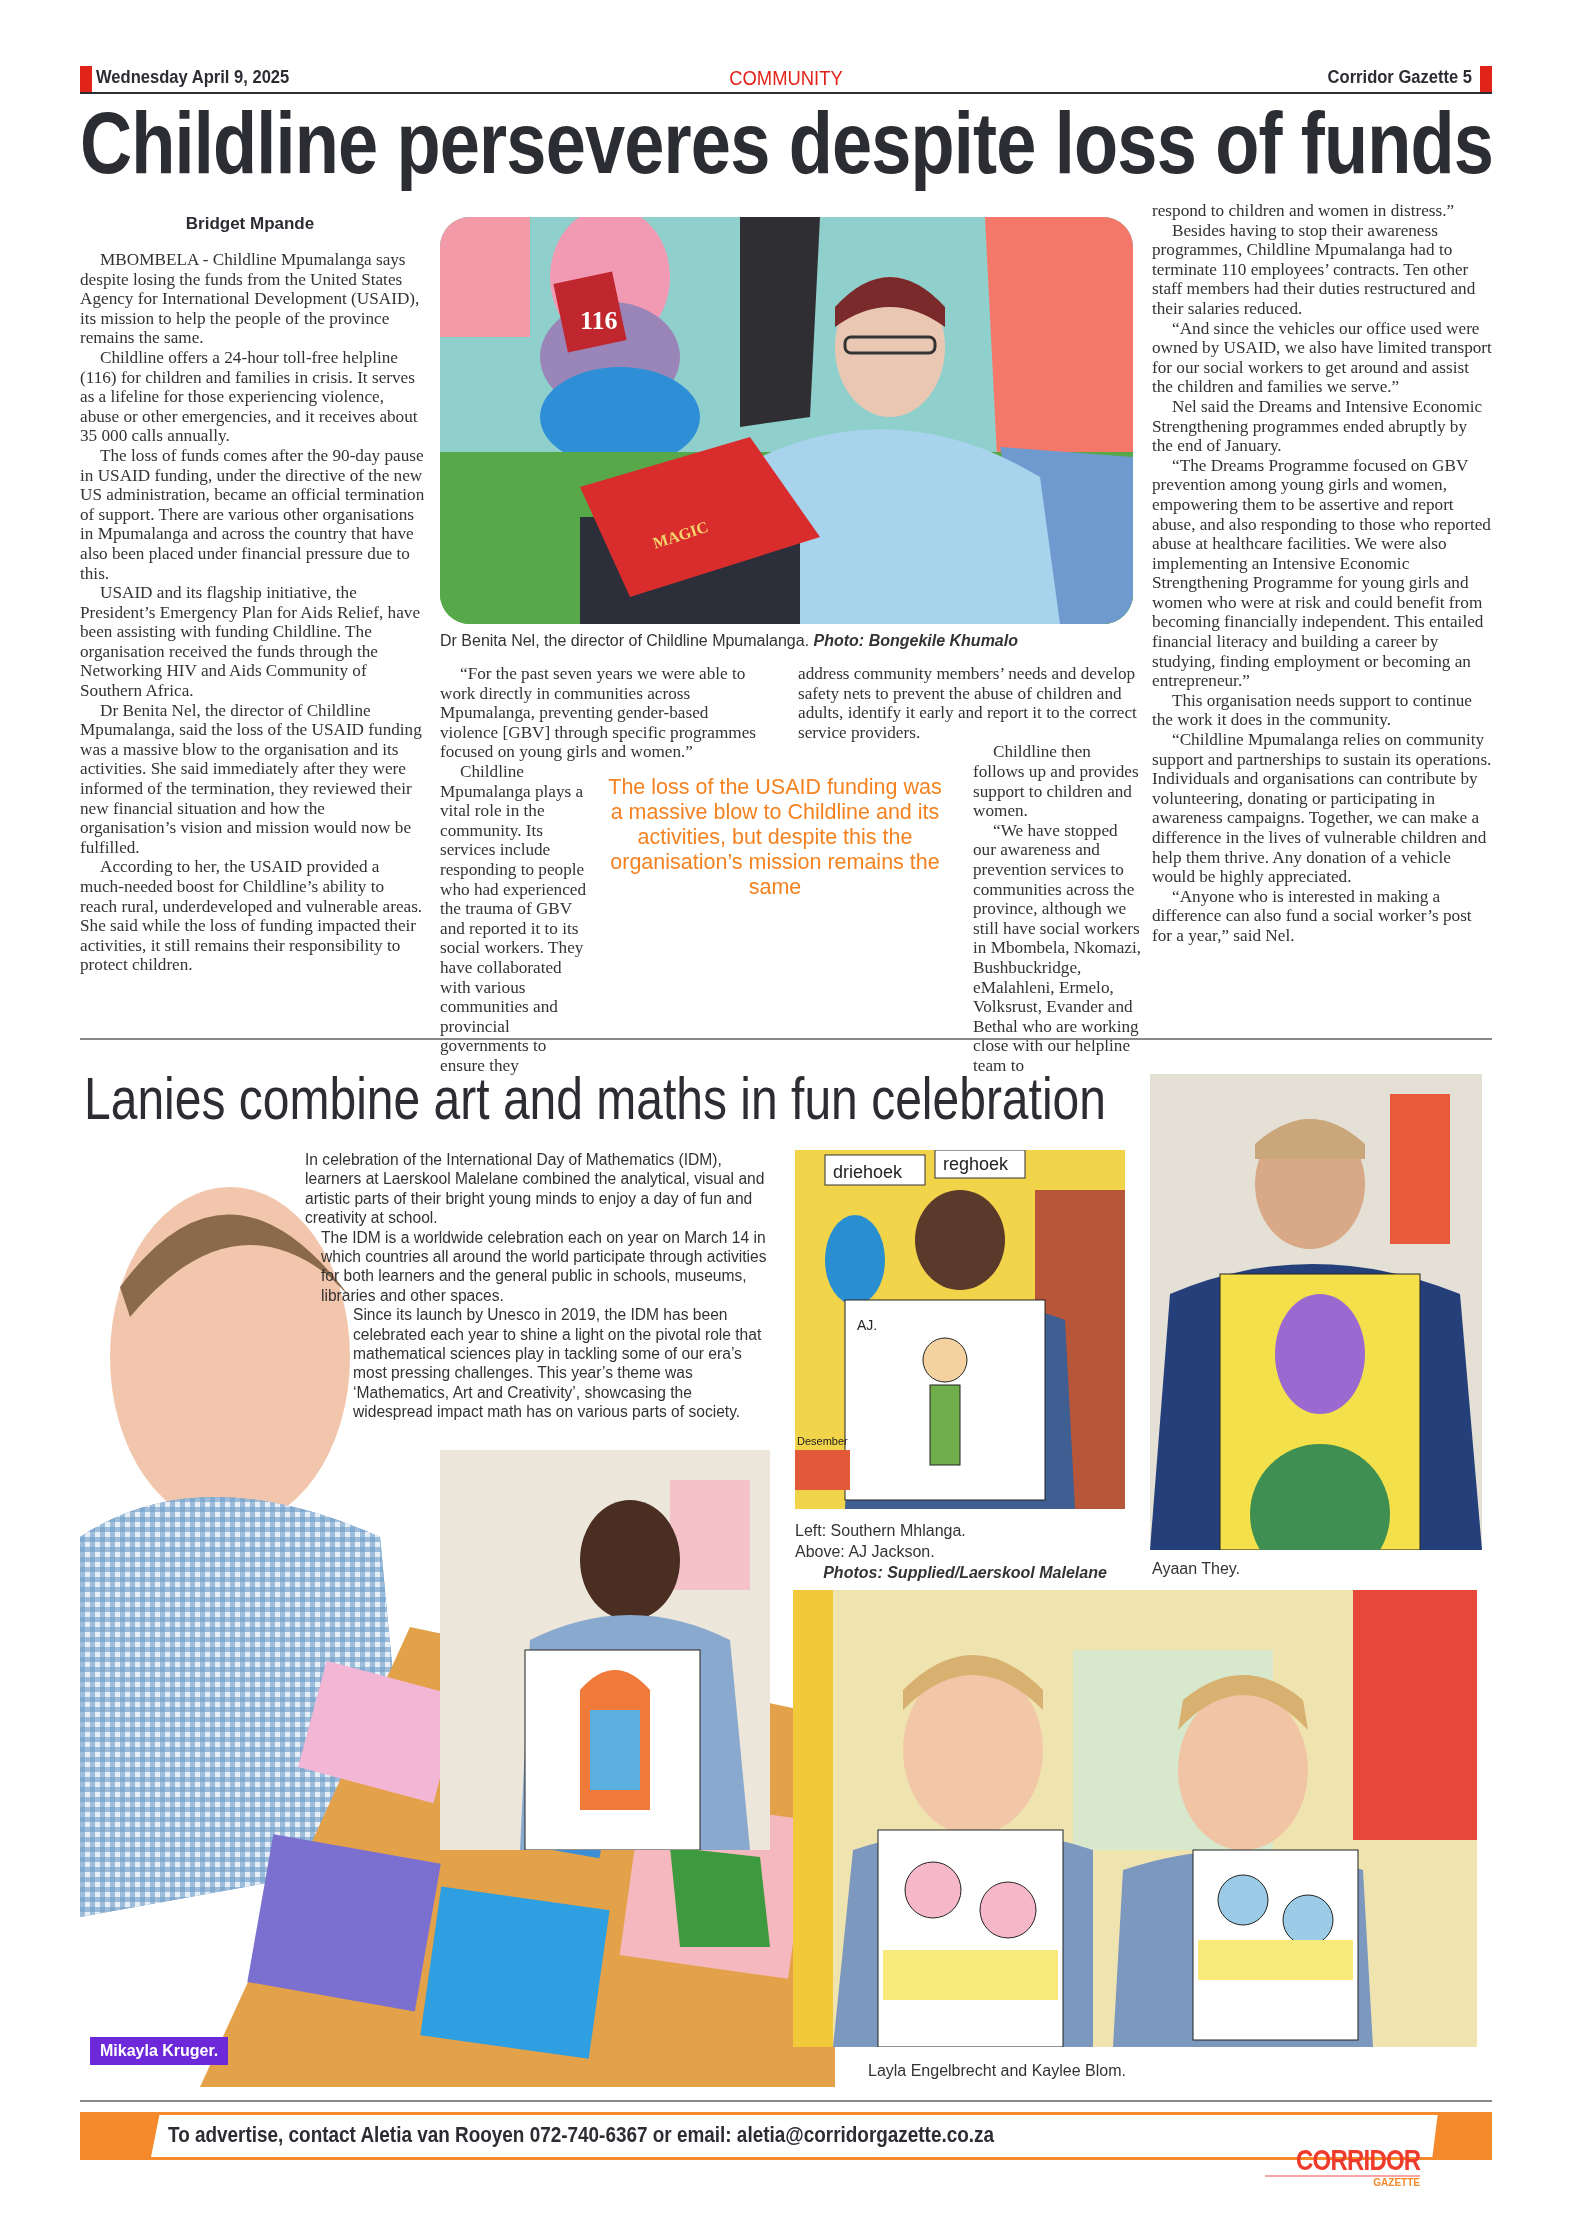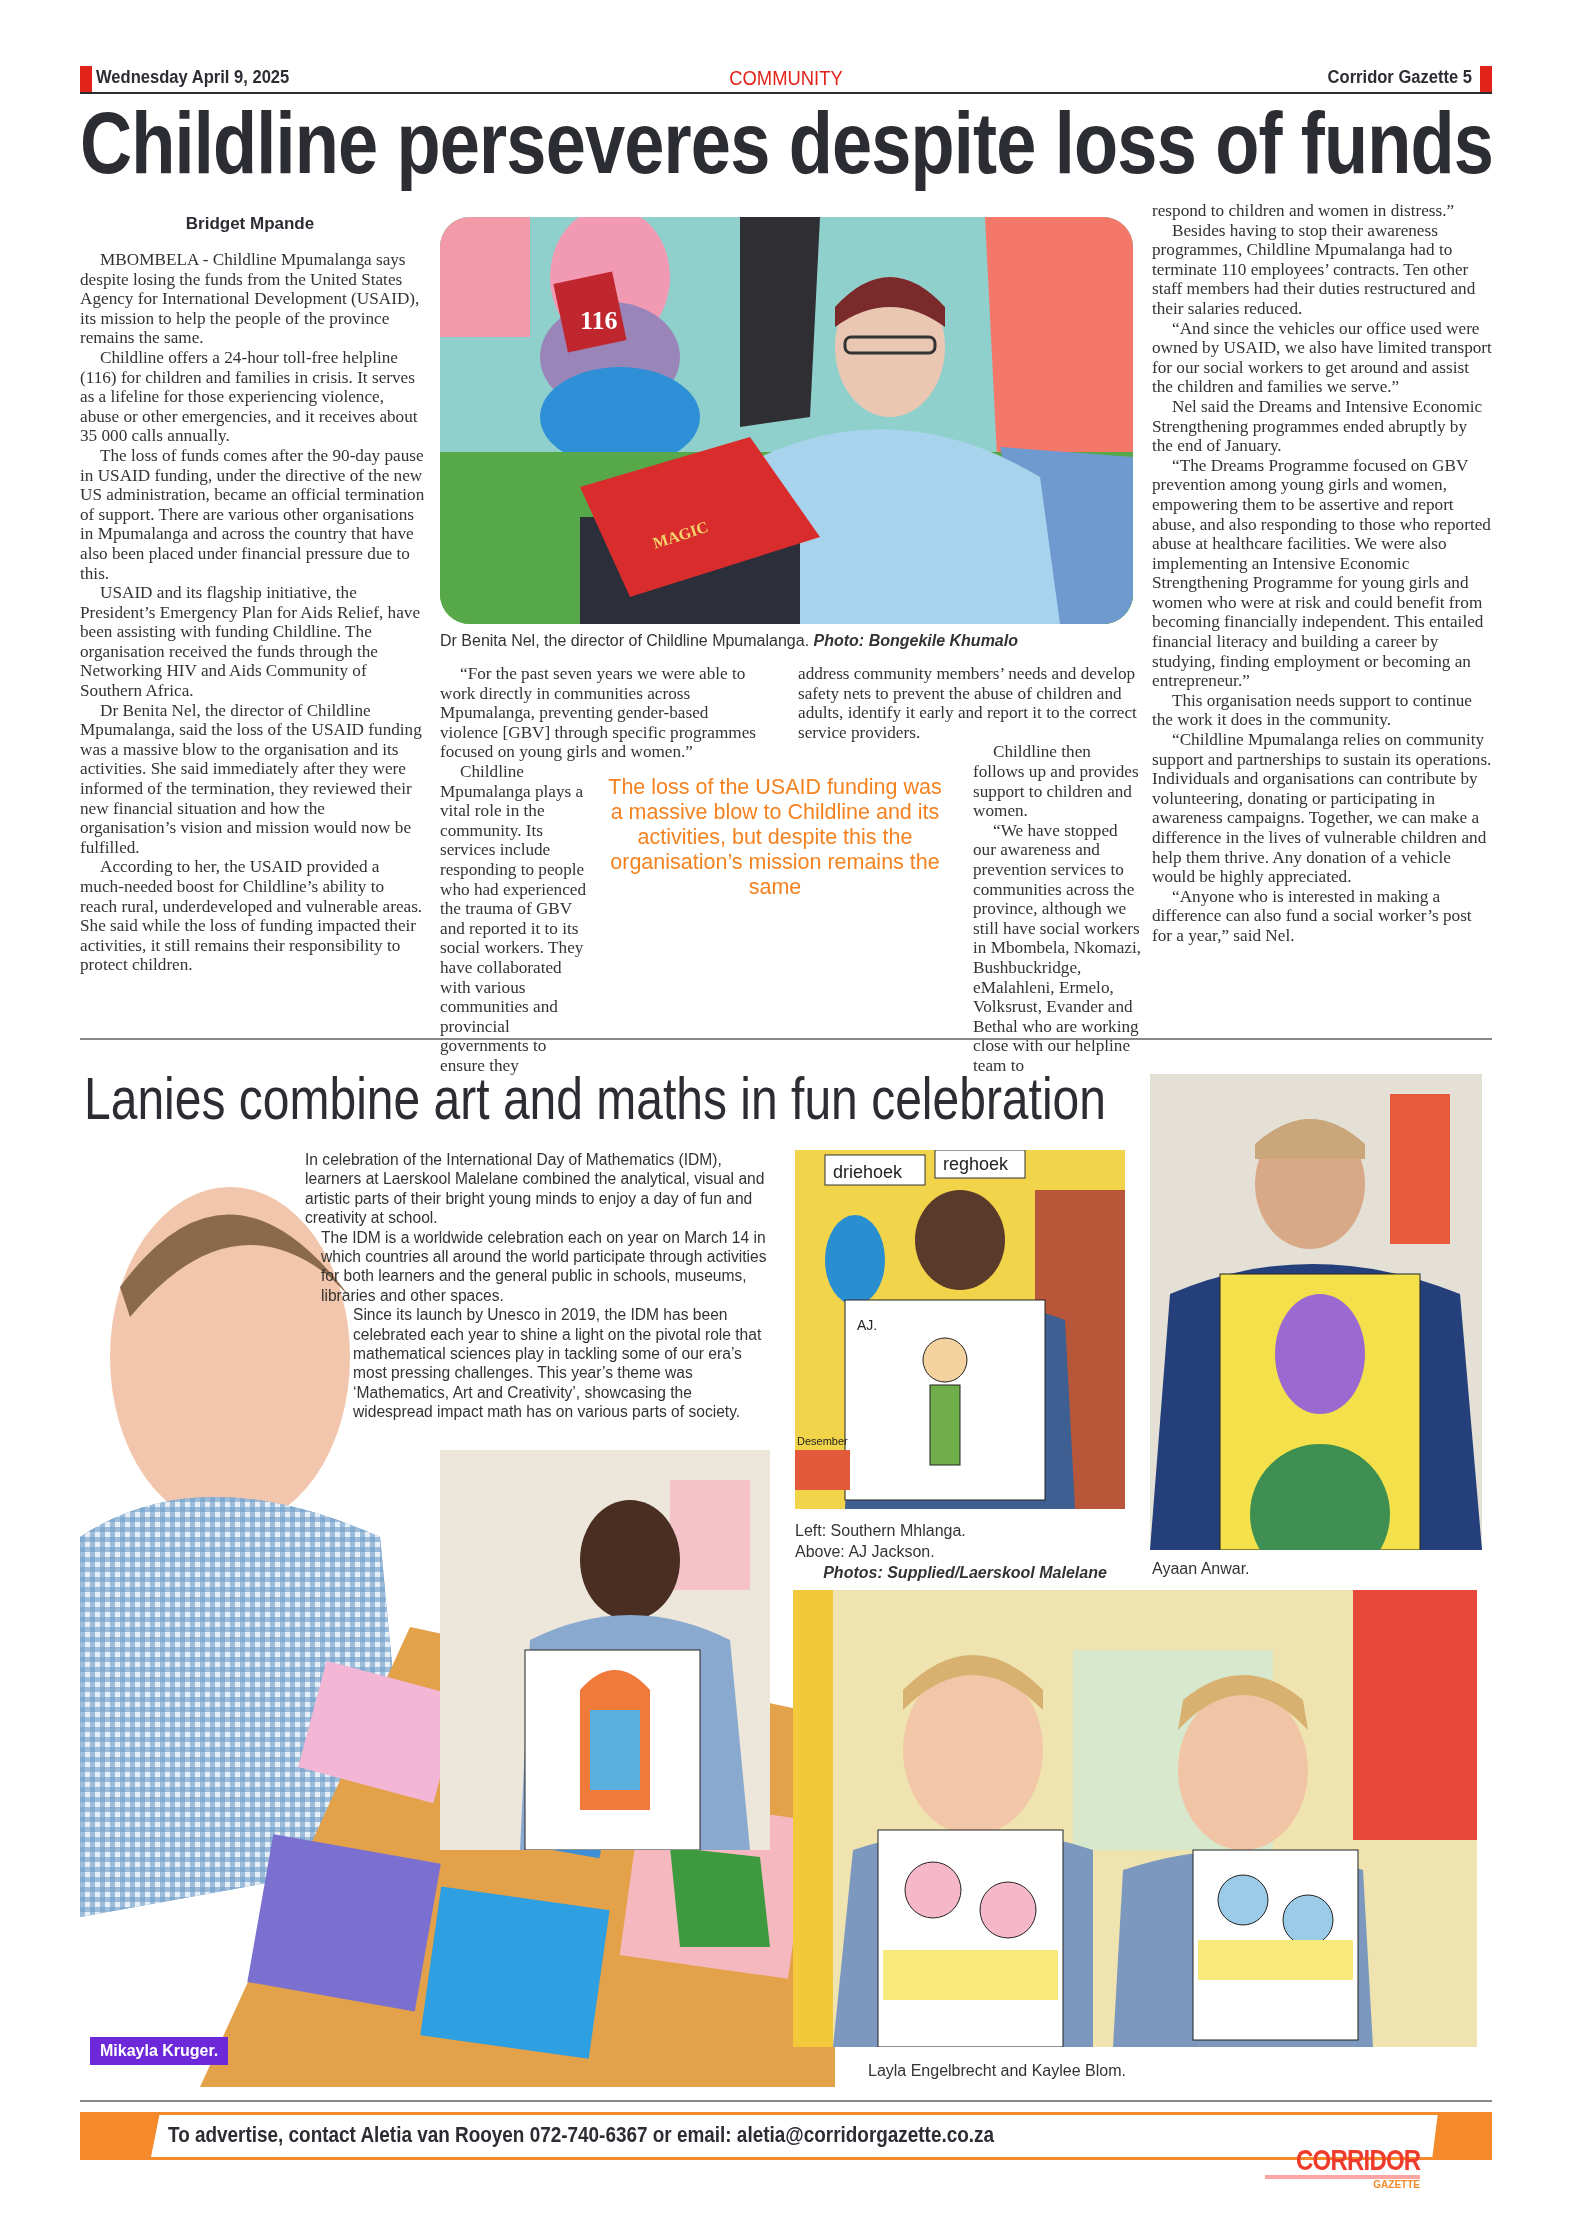--- a/index.html
+++ b/index.html
@@ -30,21 +30,21 @@
   .headline2{left:84px;top:1068px;font-size:60px;white-space:nowrap;transform:scaleX(0.8);transform-origin:left;color:#2b2d33;line-height:62px;}
   .intro{left:305px;top:1150px;width:470px;font-size:15.6px;line-height:19.4px;color:#333;}
   .intro p{margin:0;}
   .rule2{left:80px;top:2100px;width:1412px;height:2px;background:#888;}
   .footer{left:80px;top:2112px;width:1412px;height:48px;background:#fff;border-top:3px solid #f58a2c;border-bottom:3px solid #f58a2c;box-sizing:border-box;}
   .footer-left{position:absolute;left:0;top:-3px;width:80px;height:48px;background:#f58a2c;clip-path:polygon(0 0,100% 0,88% 100%,0 100%);}
   .footer-right{position:absolute;right:0;top:-3px;width:60px;height:48px;background:#f58a2c;clip-path:polygon(10% 0,100% 0,100% 100%,0 100%);}
   .footer-text{position:absolute;left:88px;top:7px;font-size:22px;font-weight:bold;white-space:nowrap;transform:scaleX(0.86);transform-origin:left;color:#2b2d33;}
   .logo{position:absolute;right:72px;top:-2px;text-align:right;margin-top:32px;}
   .logo-main{font-size:30px;font-weight:bold;color:#ef3b2c;line-height:30px;transform:scaleX(0.8);transform-origin:right;letter-spacing:-1px;}
-  .logo-sub{font-size:10px;font-weight:bold;color:#f58a2c;line-height:10px;border-top:4px solid #fca5a5;padding-top:1px;}
+  .logo-sub{font-size:10px;font-weight:bold;color:#f58a2c;line-height:10px;border-top:2px solid #fca5a5;padding-top:1px;}
   .namecap{left:90px;top:2037px;background:#6d28d9;color:#fff;font-size:16px;font-weight:bold;padding:5px 10px;}
 </style>
 </head>
 <body>
 
 <div class="hdr-mark" style="left:80px"></div>
 <div class="hdr-mark" style="left:1480px"></div>
 <div class="abs hdr-date">Wednesday April 9, 2025</div>
 <div class="abs hdr-section">COMMUNITY</div>
 <div class="abs hdr-page">Corridor Gazette 5</div>
@@ -190,21 +190,21 @@
     <rect width="332" height="476" fill="#e4e0d6"></rect>
     <rect x="240" y="20" width="60" height="150" fill="#e85a3a"></rect>
     <ellipse cx="160" cy="110" rx="55" ry="65" fill="#d9a987"></ellipse>
     <path d="M105 70 Q160 20 215 70 L215 85 L105 85 Z" fill="#c9a77a"></path>
     <path d="M20 220 Q160 160 310 220 L332 476 L0 476 Z" fill="#253f7a"></path>
     <rect x="70" y="200" width="200" height="276" fill="#f3e04a" stroke="#222"></rect>
     <ellipse cx="170" cy="280" rx="45" ry="60" fill="#9b6ad0"></ellipse>
     <circle cx="170" cy="440" r="70" fill="#3f8f52"></circle>
   </svg>
 </div>
-<div class="abs caption" style="left:1152px;top:1560px">Ayaan Anwar.</div>
+<div class="abs caption" style="left:1152px;top:1560px">Ayaan They.</div>
 
 <div class="photo" style="left:793px;top:1590px;width:684px;height:457px;background:#e8e0b8">
   <svg width="684" height="457" viewBox="0 0 684 457">
     <rect width="684" height="457" fill="#efe4b0"></rect>
     <rect x="0" y="0" width="40" height="457" fill="#f2c93a"></rect>
     <rect x="560" y="0" width="124" height="250" fill="#e8483a"></rect>
     <rect x="280" y="60" width="200" height="200" fill="#d8e8cc"></rect>
     <ellipse cx="180" cy="160" rx="70" ry="85" fill="#f2c7a8"></ellipse>
     <path d="M110 120 Q180 50 250 120 L250 100 Q180 30 110 100 Z" fill="#d8b070"></path>
     <ellipse cx="450" cy="180" rx="65" ry="80" fill="#f0c4a4"></ellipse>

